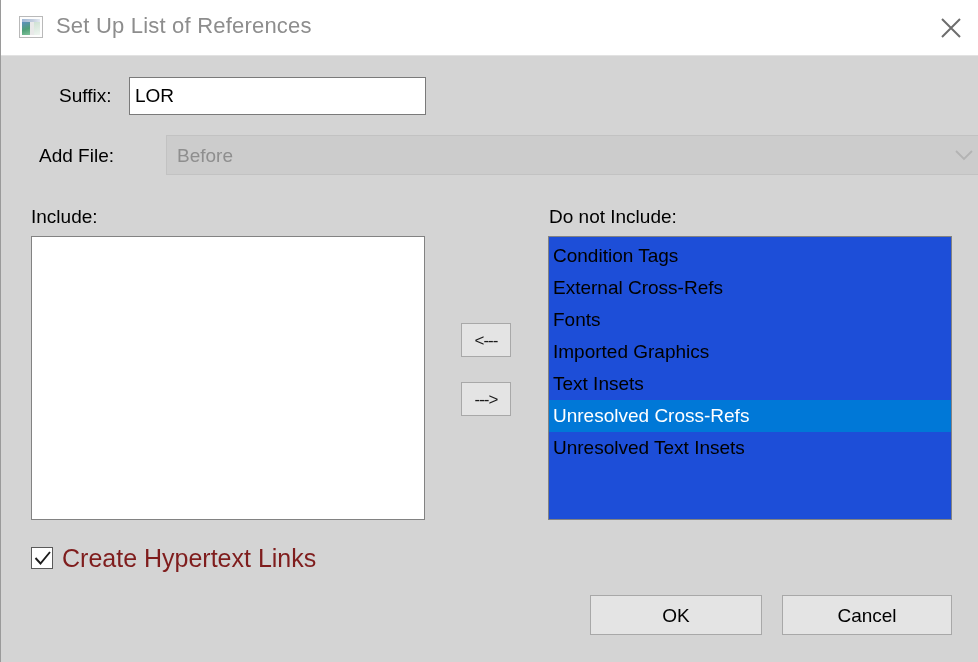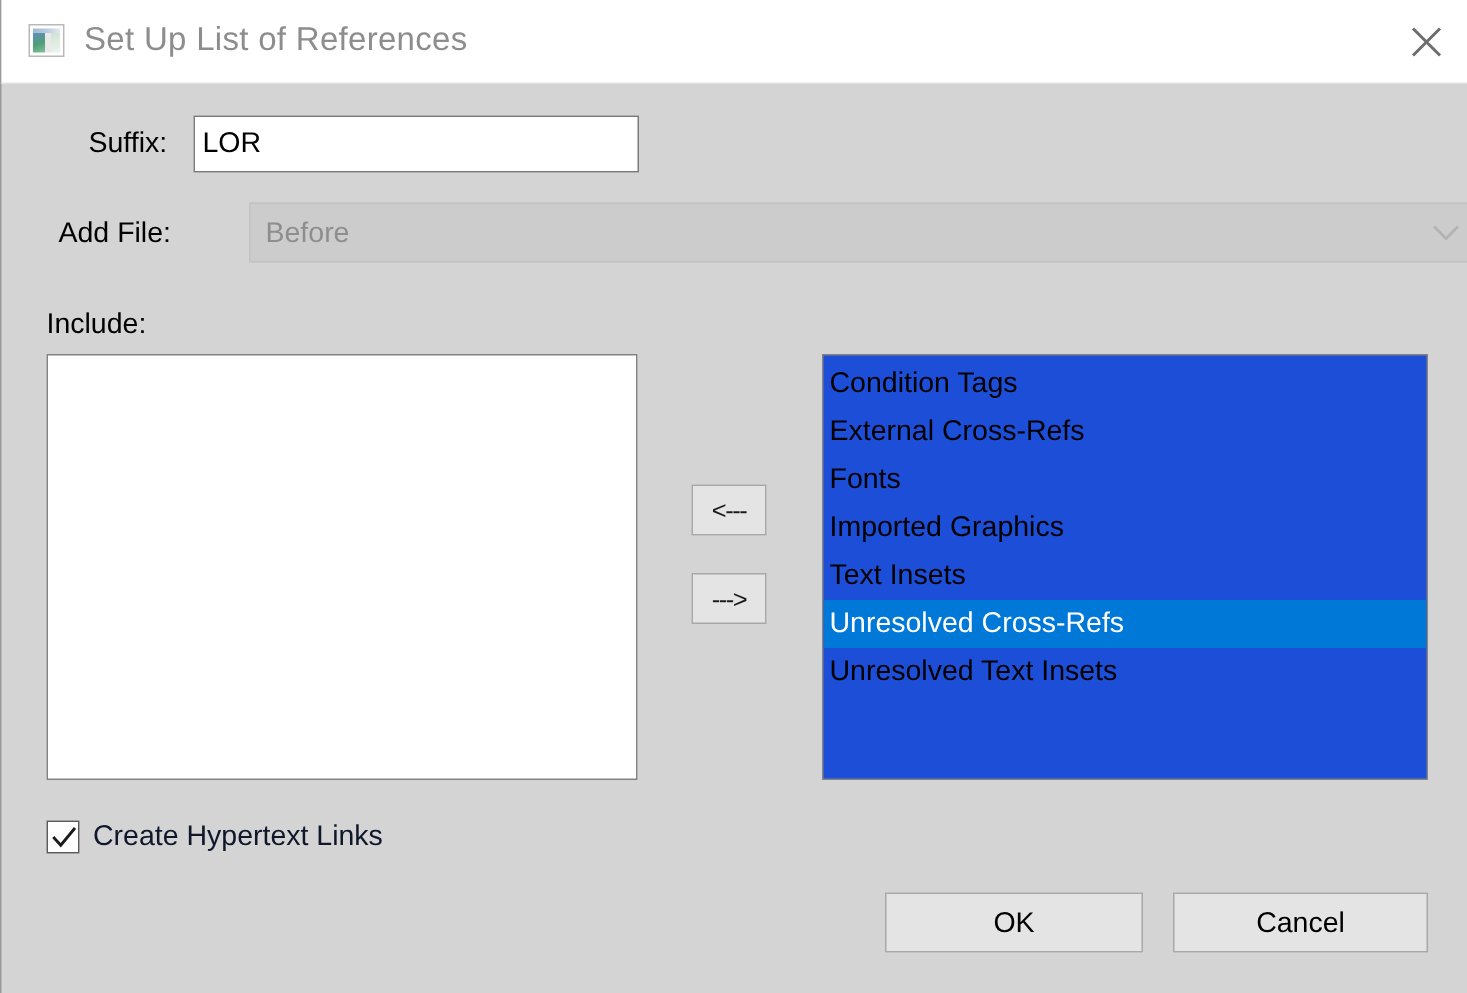--- a/index.html
+++ b/index.html
@@ -207,22 +207,22 @@
     width: 22px; height: 22px;
     background: #ffffff;
     border: 1px solid #5a5a5a;
     box-sizing: border-box;
     position: relative;
     flex: 0 0 auto;
   }
   #hypertext-box svg { position: absolute; left: 2px; top: 3px; }
   #hypertext-label {
     margin-left: 9px;
-    font-size: 19px;
-    color: #0f172a;
+    font-size: 25px;
+    color: #7f1d1d;
     white-space: nowrap;
   }
 
   
   .dlg-button {
     position: absolute;
     height: 40px;
     background: #e4e4e4;
     border: 1px solid #a8a8a8;
     box-sizing: border-box;
@@ -269,20 +269,21 @@
       <path d="M1 1 L9 9 L17 1" stroke="#b3b3b3" stroke-width="1.8" fill="none"></path>
     </svg>
   </div>
 
   <div class="lbl" id="include-label">Include:</div>
   <div id="include-list"></div>
 
   <button class="arrow-button" id="btn-move-left">&lt;---</button>
   <button class="arrow-button" id="btn-move-right">---&gt;</button>
 
+  <div class="lbl" id="exclude-label">Do not Include:</div>
   <div id="exclude-list">
       <div class="list-item">Condition Tags</div>
       <div class="list-item">External Cross-Refs</div>
       <div class="list-item">Fonts</div>
       <div class="list-item">Imported Graphics</div>
       <div class="list-item">Text Insets</div>
       <div class="list-item selected">Unresolved Cross-Refs</div>
       <div class="list-item">Unresolved Text Insets</div>
     </div>
 

